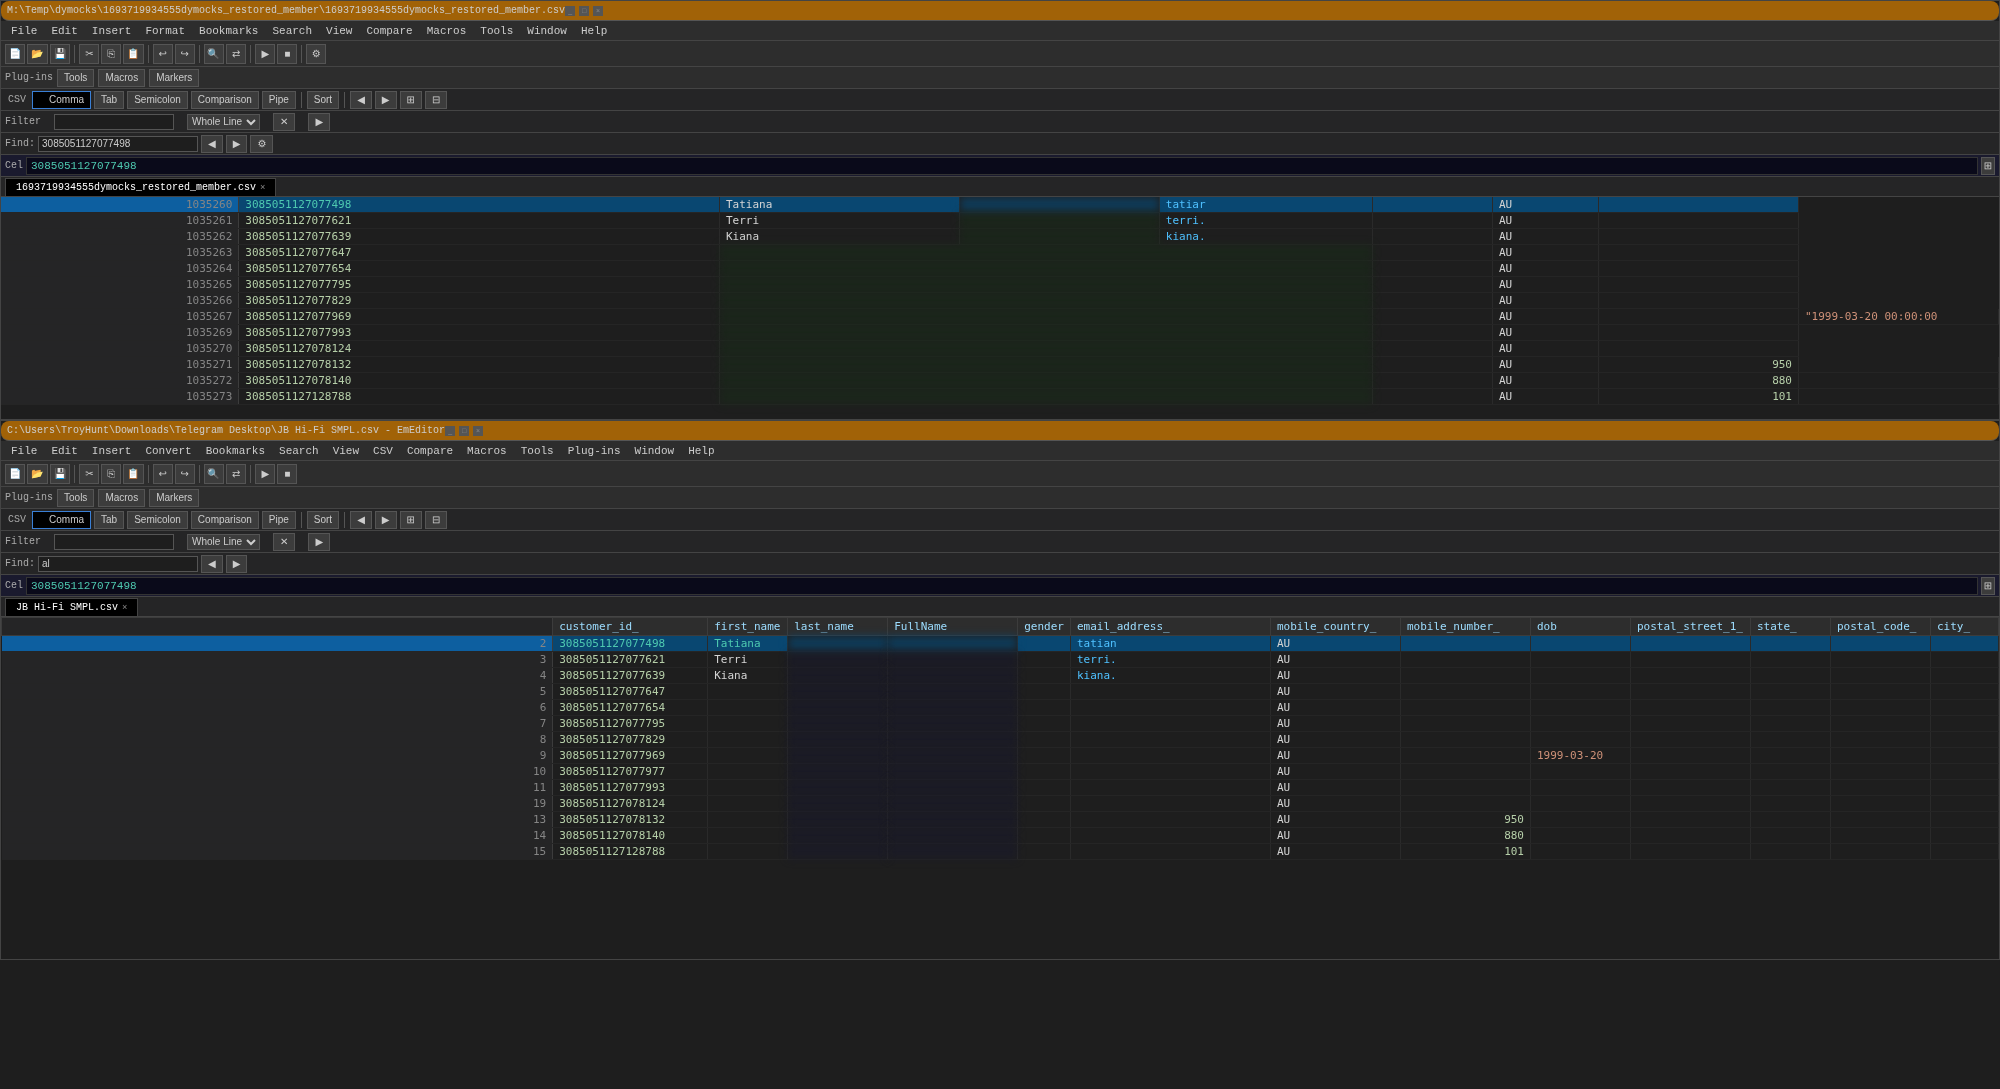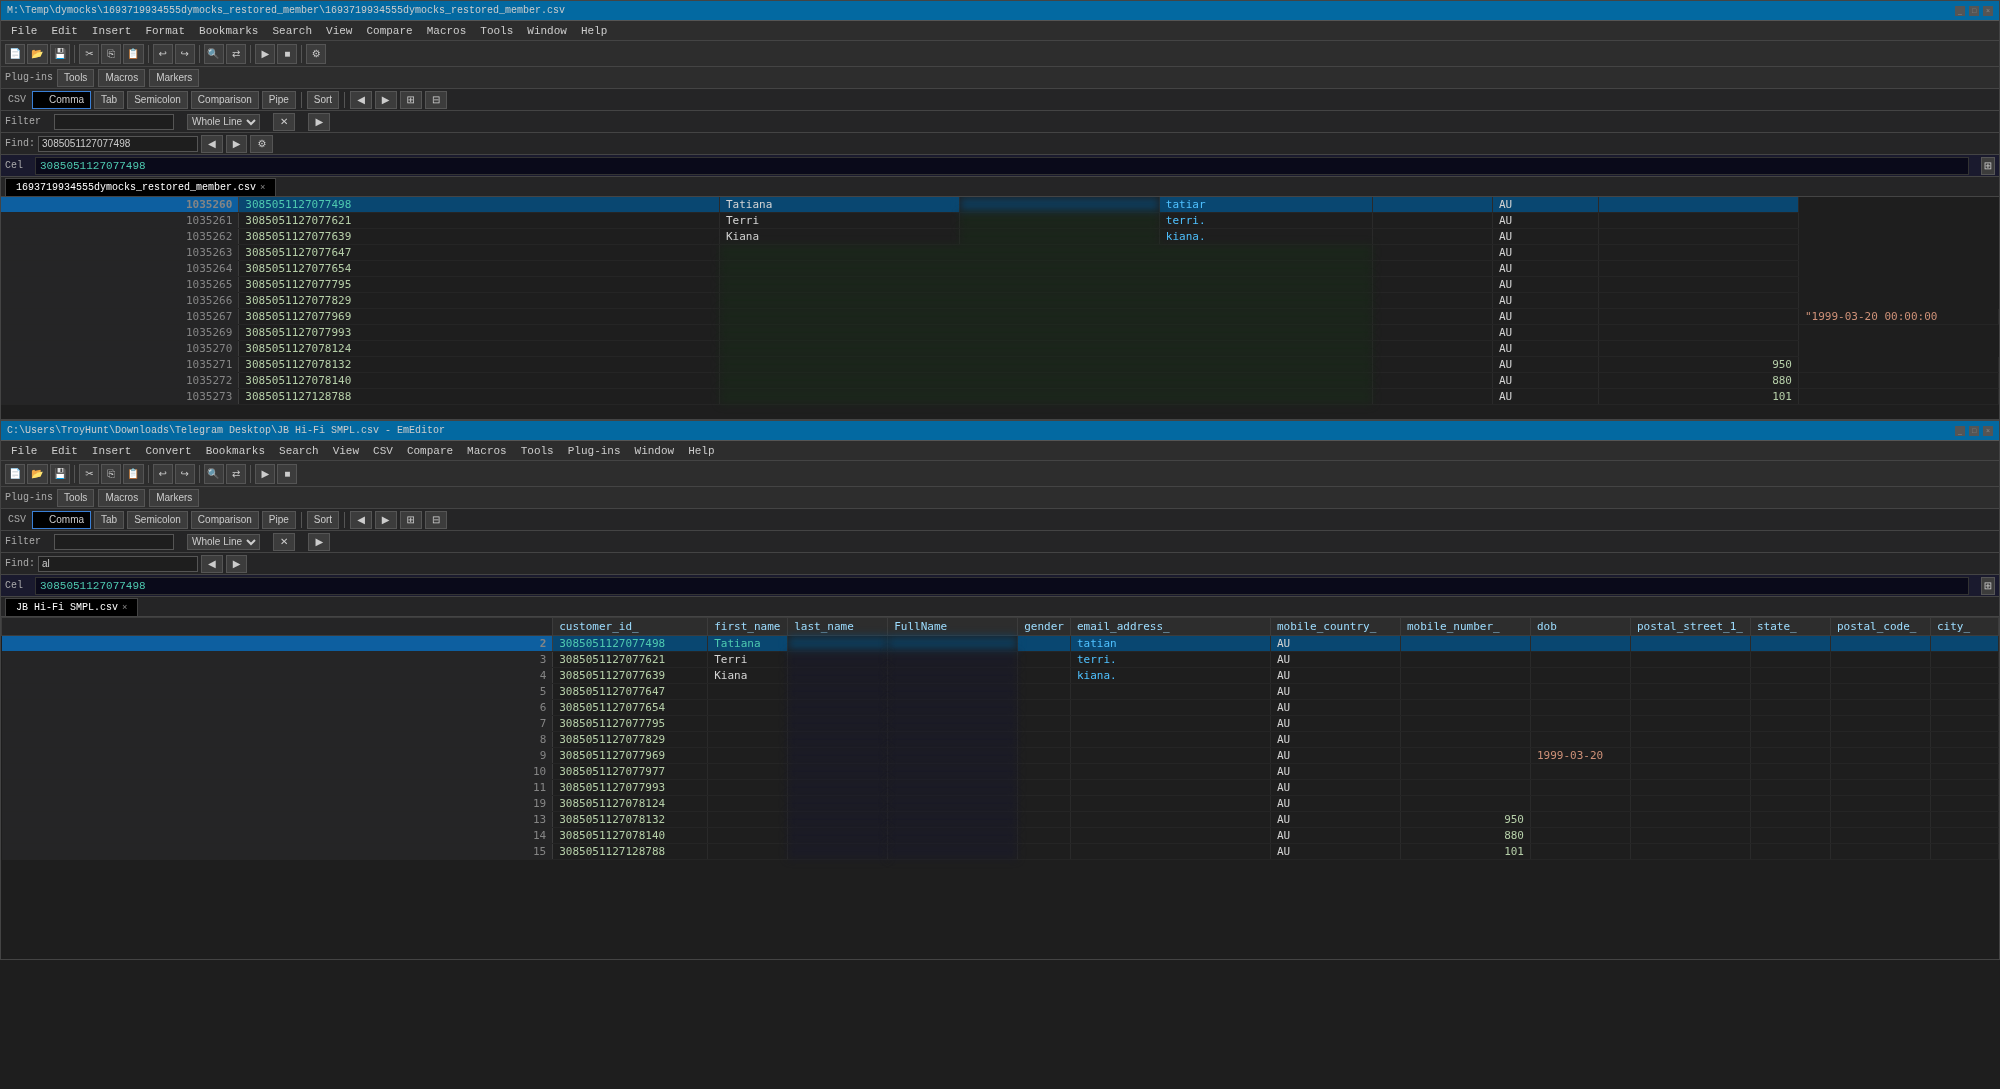--- a/index.html
+++ b/index.html
@@ -157,21 +157,21 @@
       width: 160px;
     }
 
     
     .cell-bar {
       background: #1a1a2e;
       height: 22px;
       display: flex;
       align-items: center;
       padding: 0 4px;
-      gap: 12px;
+      gap: 3px;
       border-bottom: 1px solid #444;
     }
     .cell-label { font-size: 10px; color: #aaa; }
     .cell-value {
       flex: 1;
       height: 18px;
       background: #0a0a1a;
       border: 1px solid #333;
       color: #4ec9b0;
       font-size: 11px;
@@ -237,21 +237,21 @@
     .row-num {
       color: #858585;
       min-width: 55px;
       text-align: right;
       padding-right: 8px;
       background: #252526 !important;
       border-right: 1px solid #3c3c3c !important;
       font-size: 11px;
     }
     .row-selected td { background: #094771 !important; }
-    .row-selected .row-num { background: #0d5fa0 !important; font-weight: bold; }
+    .row-selected .row-num { background: #0d5fa0 !important; }
 
     .cell-id { color: #b5cea8; }
     .cell-name { color: #d4d4d4; }
     .cell-email { color: #4fc1ff; }
     .cell-country { color: #d4d4d4; }
     .cell-date { color: #ce9178; }
     .cell-num { color: #b5cea8; }
     .cell-highlight { color: #4ec9b0; background: #0d3a2a; }
 
     
@@ -264,29 +264,30 @@
     .upper-window {
       height: 420px;
     }
 
     
     .lower-window {
       height: 540px;
     }
 
     .window-title-bar {
-      background: #0369a1;
+      background: #a16207;
       height: 20px;
       display: flex;
       align-items: center;
-      justify-content: space-between;
+      justify-content: flex-start;
       padding: 0 6px;
       font-size: 10px;
       color: #ccc;
       border-bottom: 1px solid #555;
+      border-radius: 8px;
     }
     .win-controls { display: flex; gap: 4px; }
     .win-btn {
       width: 10px; height: 10px;
       background: #555;
       border: none;
       font-size: 7px;
       cursor: pointer;
       color: #888;
       display: flex; align-items: center; justify-content: center;

